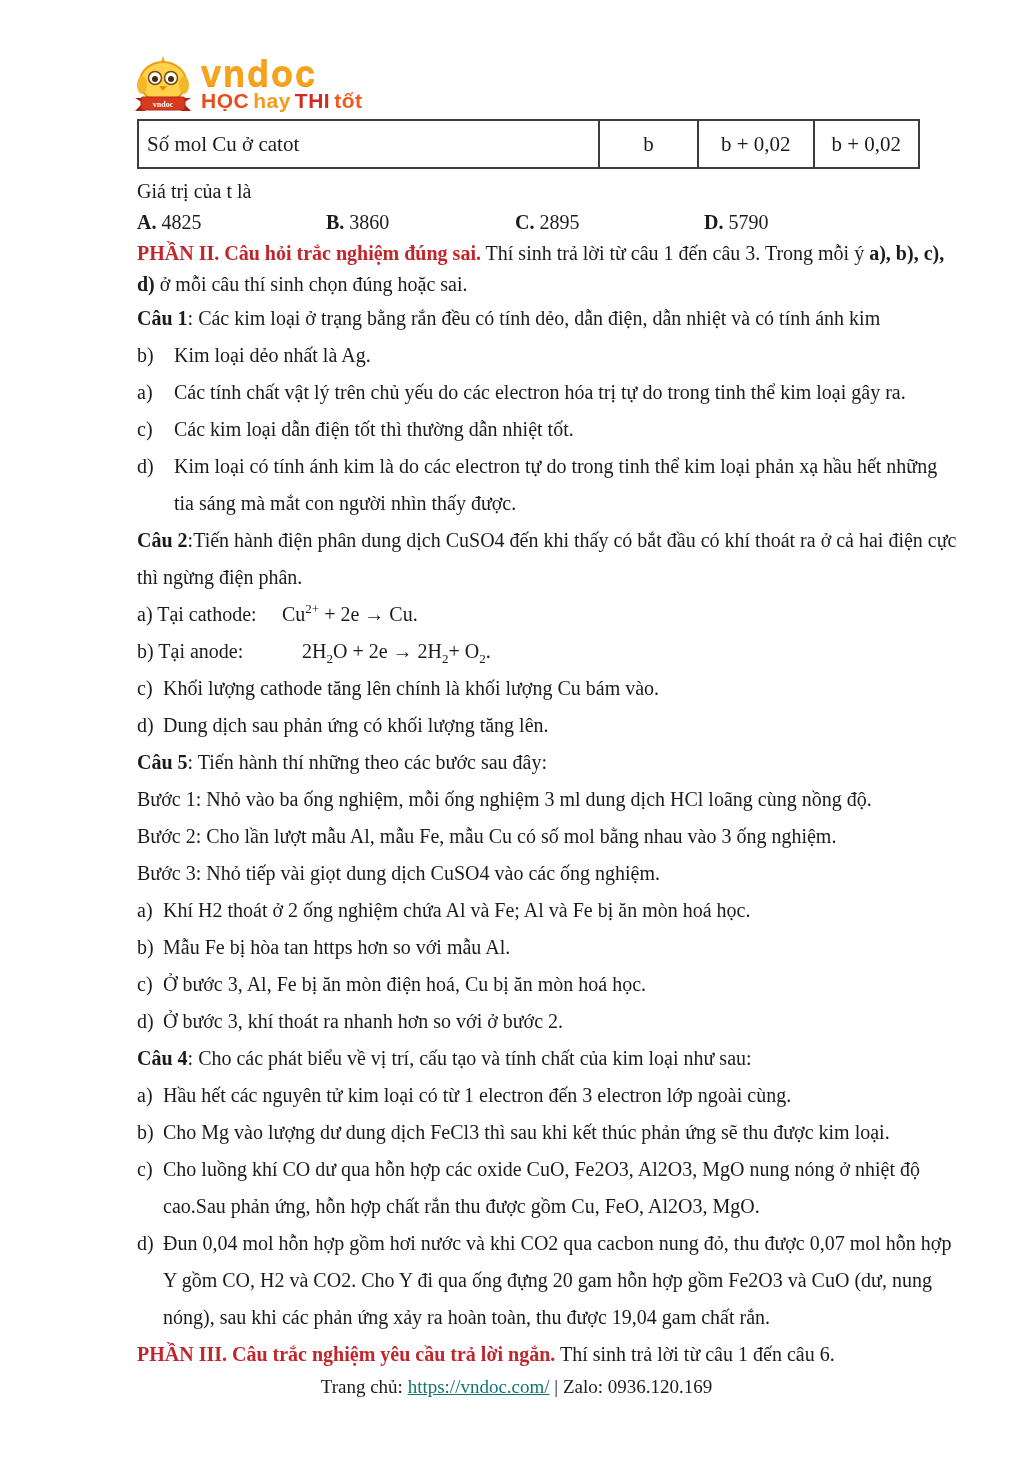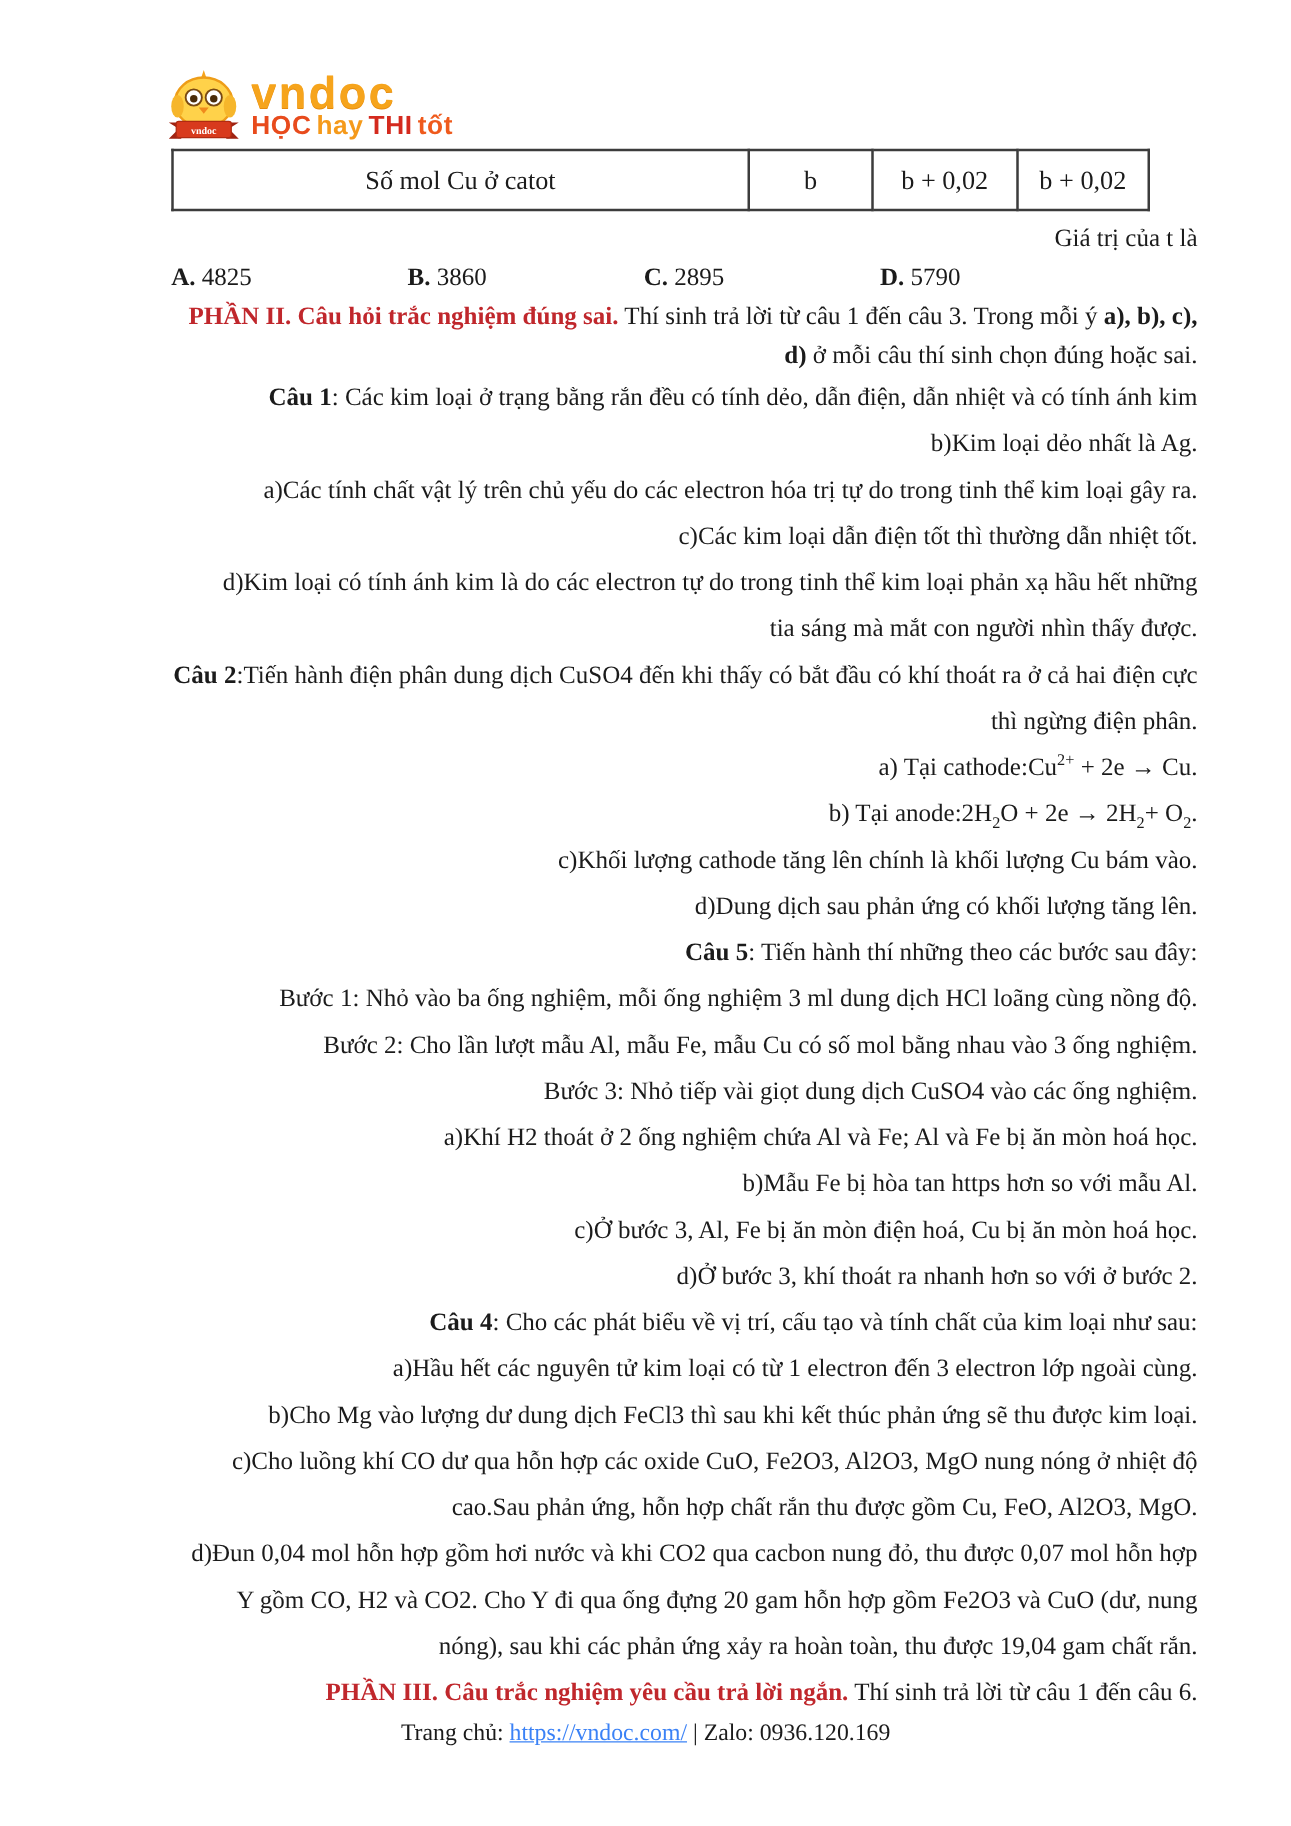--- a/index.html
+++ b/index.html
@@ -28,25 +28,25 @@
   .tg0 { color: #e84b1c; } .tg1 { color: #f59a1b; } .tg2 { color: #d42a1e; } .tg3 { color: #ef5a1c; }
   .tagline .tg { margin-right: 4px; }
   
   table.data-table { border-collapse: collapse; width: 783px; margin-top: 0px; margin-bottom: 7px; }
   table.data-table td {
     border: 2px solid #3c3c3c;
     height: 48px;
     font-size: 21px;
     padding: 0 8px;
   }
-  td.c-label { width: 59%; text-align: center; padding-left: 12px; margin-top: 16px; }
+  td.c-label { width: 59%; text-align: left; padding-left: 12px; margin-top: 16px; }
   td.c-val { text-align: center; }
   td.c1 { width: 12.7%; } td.c2 { width: 14.8%; } td.c3 { width: 13.5%; }
   
-  p { margin: 0; text-align: right; }
+  p { margin: 0; }
   .tight { line-height: 31px; }
   .body-line, .qhead, .item { line-height: 37px; }
   .options { display: flex; line-height: 31px; }
   .opt { width: 189px; }
   .red { color: #c0272c; font-weight: bold; }
   b { font-weight: bold; }
   
   .item { padding-left: 26px; text-indent: -26px; }
   .item .lt { display: inline-block; width: 26px; text-indent: 0; }
   .item.wide { padding-left: 37px; text-indent: -37px; }
@@ -54,21 +54,21 @@
   .item .flabel-a { display: inline-block; width: 145px; text-indent: 0; }
   .item .flabel-b { display: inline-block; width: 165px; text-indent: 0; }
   .item.formula { padding-left: 0; text-indent: 0; }
   sup { font-size: 13px; vertical-align: super; line-height: 0; }
   sub { font-size: 13px; vertical-align: sub; line-height: 0; }
   
   .footer {
     position: absolute; left: 0; right: 0; top: 1376px;
     text-align: center; font-size: 19px; color: #1b1b1b;
   }
-  .footer a { color: #3b82f6; text-decoration: underline; cursor: pointer; }
+  .footer a { color: #0f766e; text-decoration: underline; cursor: pointer; }
 </style>
 </head>
 <body>
 
 <div class="page">
 
   <div class="logo">
     <svg width="60" height="64" viewBox="0 0 60 64">
       <path d="M27 10 L30 1 L33 10 Z" fill="#f6a41c"></path>
       <ellipse cx="30" cy="27" rx="23" ry="20" fill="#ffd24a" stroke="#ee9d18" stroke-width="2"></ellipse>

